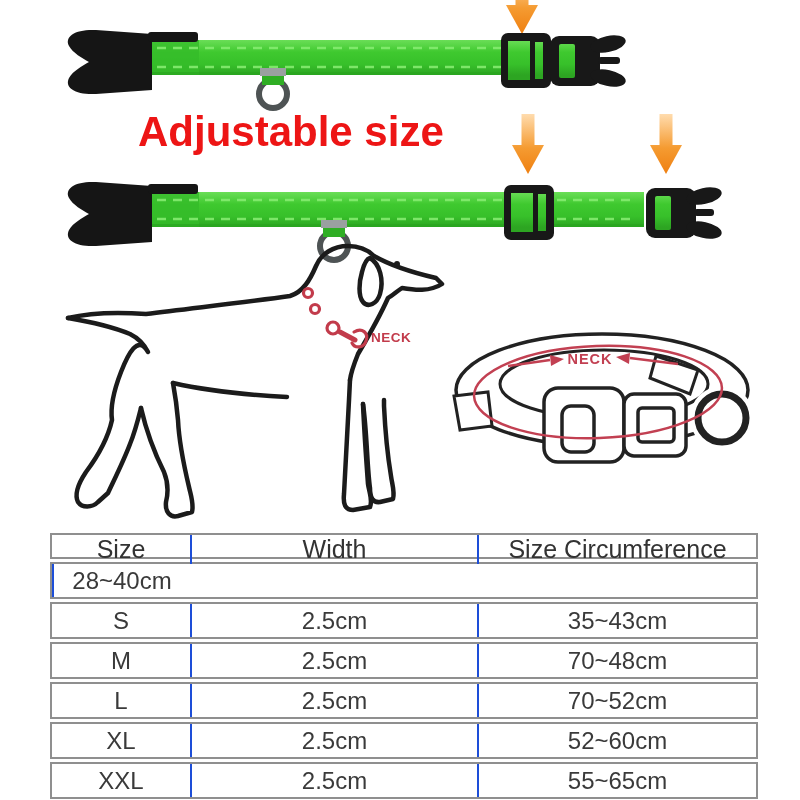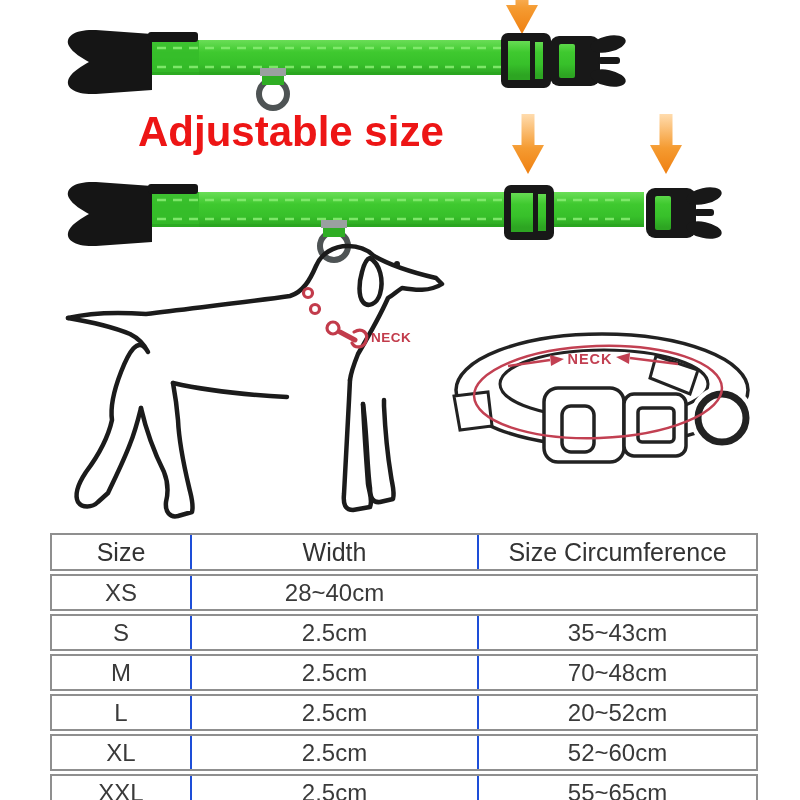--- a/index.html
+++ b/index.html
@@ -5,21 +5,21 @@
   html,body{margin:0;padding:0;background:#fff;}
   .page{position:relative;width:800px;height:800px;background:#fff;overflow:hidden;
         font-family:Liberation Sans, sans-serif;}
   .abs{position:absolute;}
   .title{position:absolute;left:138px;top:108px;font-size:42px;font-weight:800;
          color:#ed1515;letter-spacing:0px;white-space:nowrap;}
   .size-table{position:absolute;left:50px;top:533px;width:708px;}
   .trow{display:grid;grid-template-columns:138px 287px 1fr;border:2px solid #8f8f8f;
         height:37px;margin-bottom:3px;background:#fff;box-sizing:border-box;
         font-size:24px;color:#3a3a3a;}
-  .trow.head{height:38px;font-size:25px;color:#333;}
+  .trow.head{height:26px;font-size:25px;color:#333;}
   .tcell{height:100%;display:flex;align-items:center;justify-content:center;}
   .bl{border-left:2px solid #1d4ed8;}
 </style>
 </head>
 <body>
 
 <div class="page">
 
   <svg class="abs" style="left:505px;top:-26px;" width="34" height="62" viewBox="0 0 34 62">
     <defs>
@@ -186,37 +186,36 @@
   </svg>
 
   <div class="size-table">
     <div class="trow head">
       <div class="tcell">Size</div>
       <div class="tcell bl">Width</div>
       <div class="tcell bl">Size Circumference</div>
     </div>
     <div>
         <div class="trow">
-          <div class="tcell">XS</div>
           <div class="tcell bl">28~40cm</div>
         </div>
         <div class="trow">
           <div class="tcell">S</div>
           <div class="tcell bl">2.5cm</div>
           <div class="tcell bl">35~43cm</div>
         </div>
         <div class="trow">
           <div class="tcell">M</div>
           <div class="tcell bl">2.5cm</div>
           <div class="tcell bl">70~48cm</div>
         </div>
         <div class="trow">
           <div class="tcell">L</div>
           <div class="tcell bl">2.5cm</div>
-          <div class="tcell bl">20~52cm</div>
+          <div class="tcell bl">70~52cm</div>
         </div>
         <div class="trow">
           <div class="tcell">XL</div>
           <div class="tcell bl">2.5cm</div>
           <div class="tcell bl">52~60cm</div>
         </div>
         <div class="trow">
           <div class="tcell">XXL</div>
           <div class="tcell bl">2.5cm</div>
           <div class="tcell bl">55~65cm</div>

